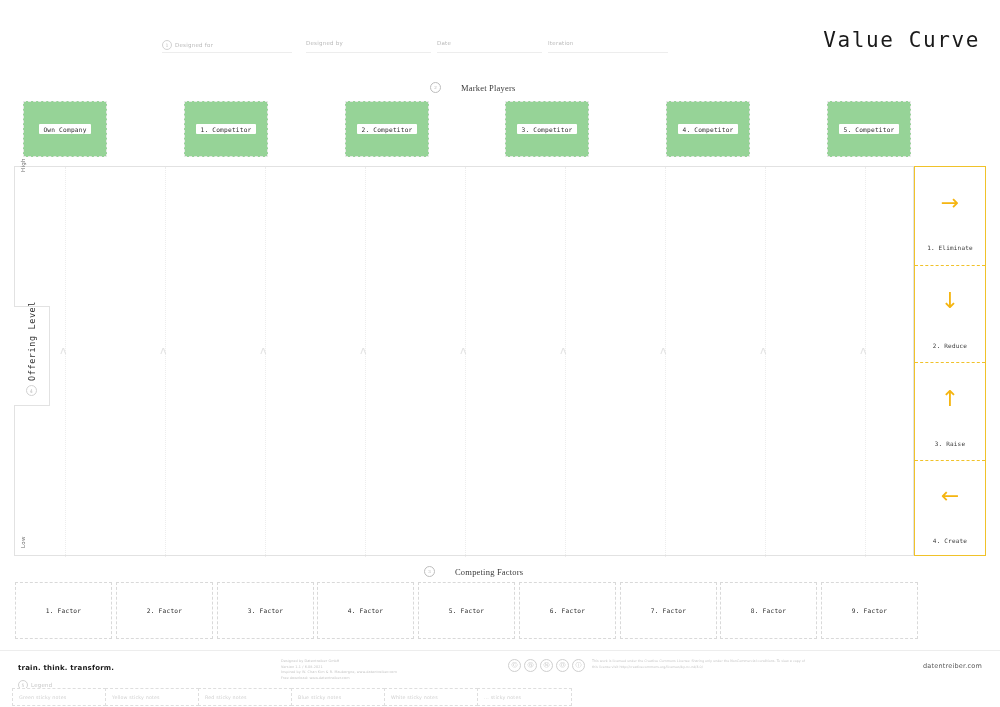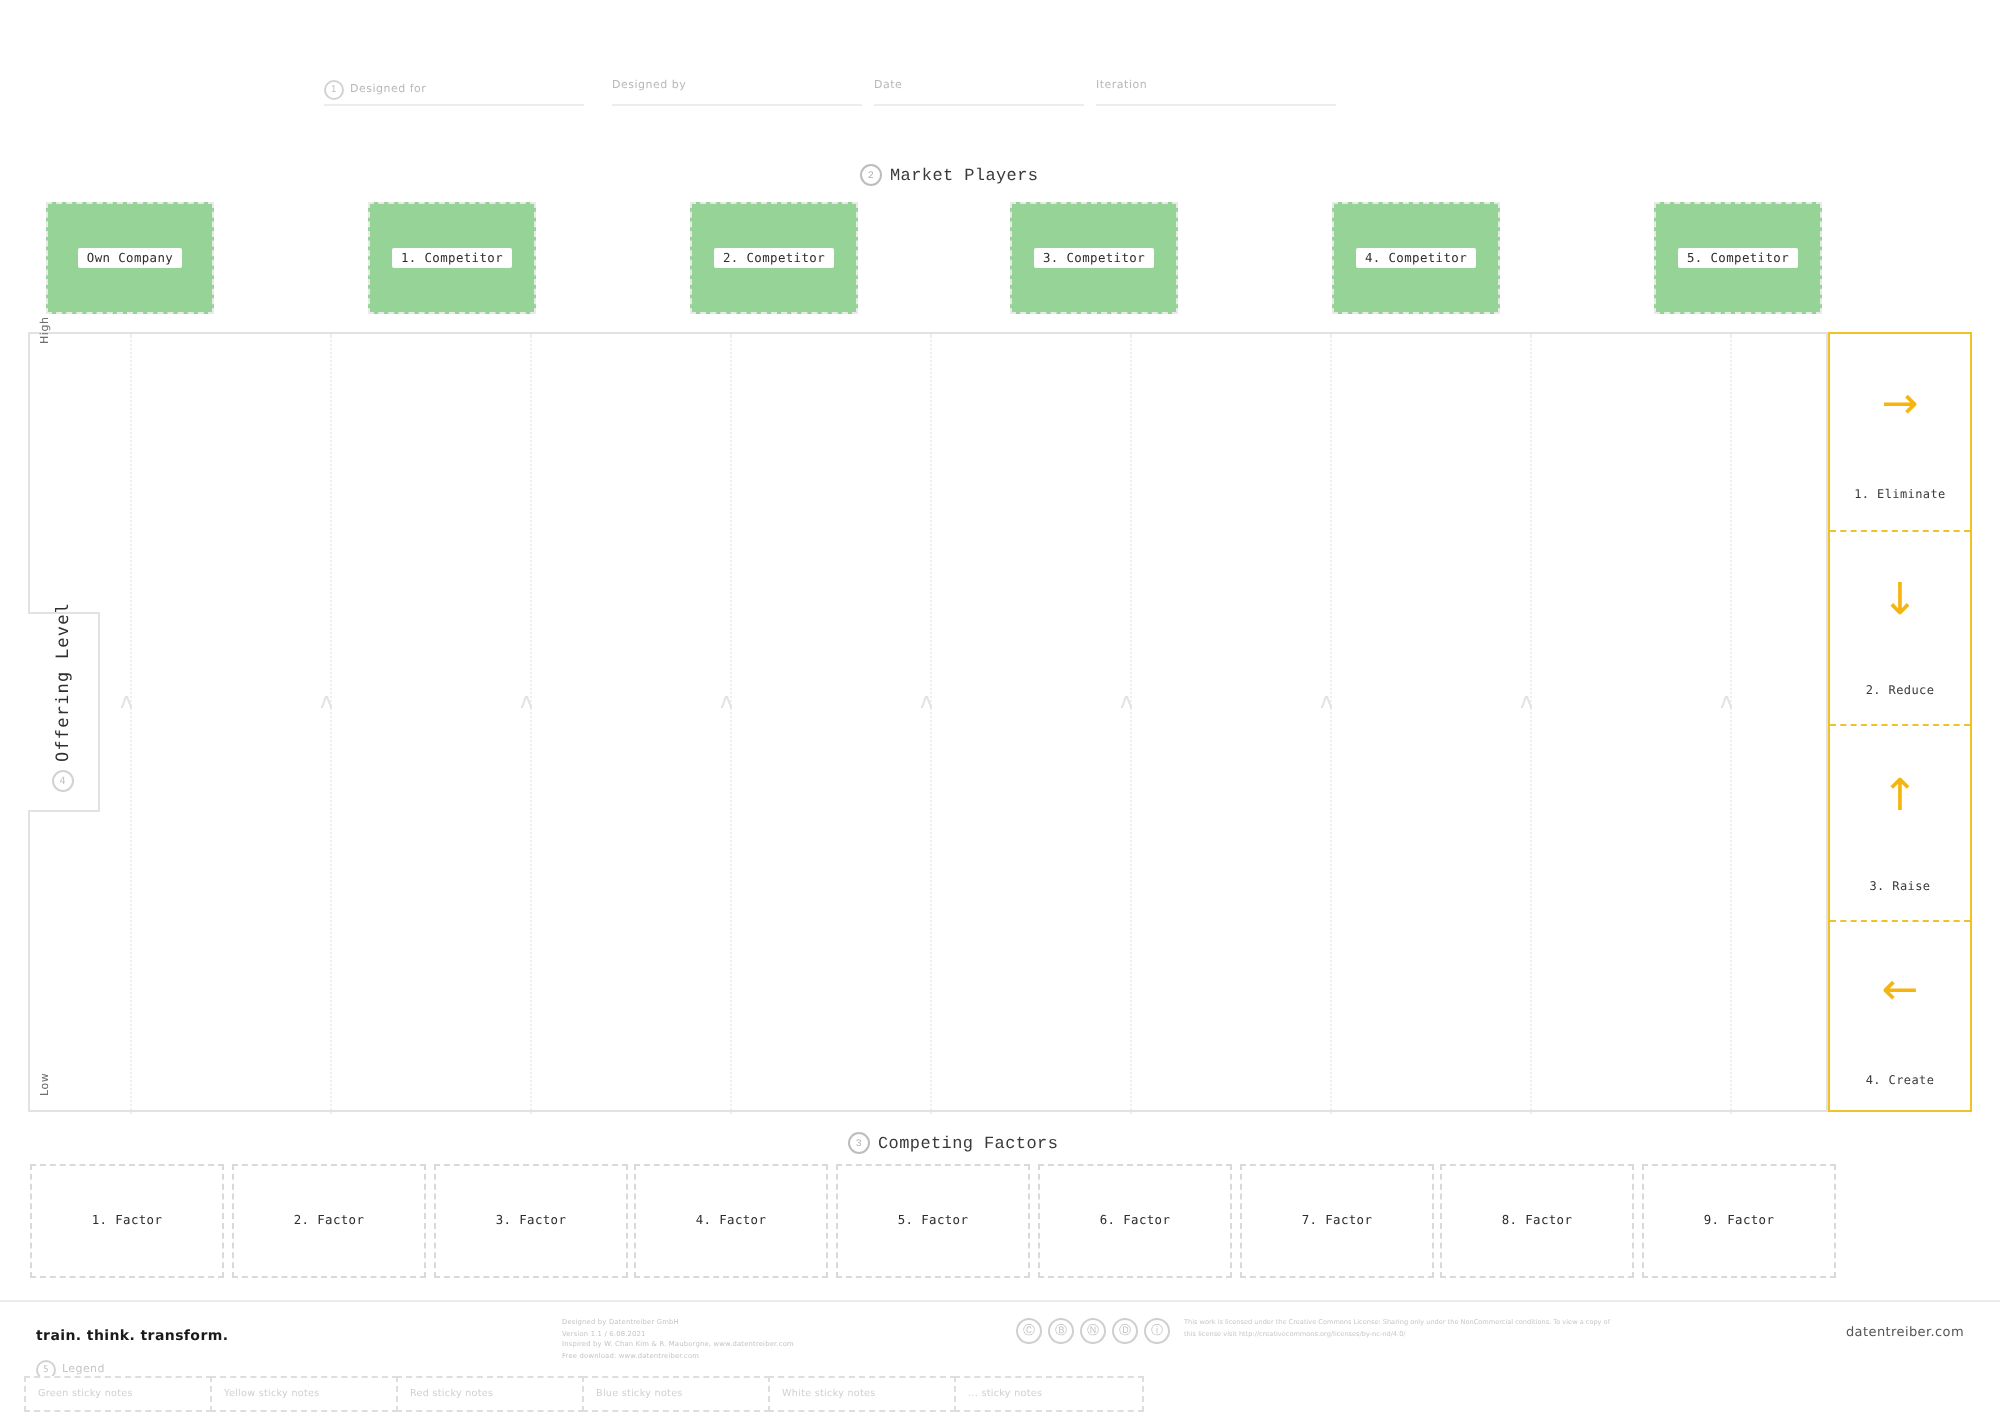--- a/index.html
+++ b/index.html
@@ -25,23 +25,23 @@
   .hdr-field{position:absolute;top:40px;font-size:5.5px;color:#b9b9b9;letter-spacing:.25px;
              display:flex;align-items:center;gap:3px;}
   .numdot{width:8px;height:8px;border-radius:50%;border:.7px solid #d2d2d2;color:#c2c2c2;
           font-size:4.6px;display:flex;align-items:center;justify-content:center;flex:0 0 auto;}
   .hdr-rule{position:absolute;top:52px;height:1px;background:#ededed;}
 
   .title{position:absolute;right:20px;top:28px;font-size:21px;letter-spacing:1.6px;color:#1a1a1a;
          font-family:"DejaVu Sans Mono","Liberation Mono",monospace;font-weight:400;}
 
   
-  .sec-cap{position:absolute;display:flex;align-items:center;gap:4px;
+  .sec-cap{position:absolute;display:flex;align-items:center;gap:20px;
            font-size:8.5px;color:#3a3a3a;letter-spacing:.2px;
-           font-family:Liberation Mono, monospace;}
+           font-family:Liberation Serif, serif;}
   .sec-cap .numdot{width:9px;height:9px;font-size:5px;border-color:#bdbdbd;color:#aeaeae;}
 
   
   .players{position:absolute;left:0;top:101px;width:1000px;height:55px;}
   .player-card{position:absolute;top:0;width:82px;height:54px;
                background:#96d397;border:1px dashed #e9e9e9;
                display:flex;align-items:center;justify-content:center;}
   .player-label{background:#ffffff;padding:1.5px 4px;border-radius:1px;
                 font-size:6.2px;color:#2d2d2d;letter-spacing:.2px;white-space:nowrap;
                 font-family:"DejaVu Sans Mono","Liberation Mono",monospace;}
@@ -128,20 +128,21 @@
     <div class="hdr-field" style="left:437px;">
       <span>Date</span>
     </div>
     <div class="hdr-rule" style="left:437px;width:105px;"></div>
 
     <div class="hdr-field" style="left:548px;">
       <span>Iteration</span>
     </div>
     <div class="hdr-rule" style="left:548px;width:120px;"></div>
 
+    <div class="title">Value Curve</div>
   </div>
 
   <div class="sec-cap" style="left:430px;top:82px;">
     <span class="numdot">2</span>
     <span>Market Players</span>
   </div>
 
   <div class="players">
     <div class="player-card" style="left:23px;">
       <span class="player-label">Own Company</span>

